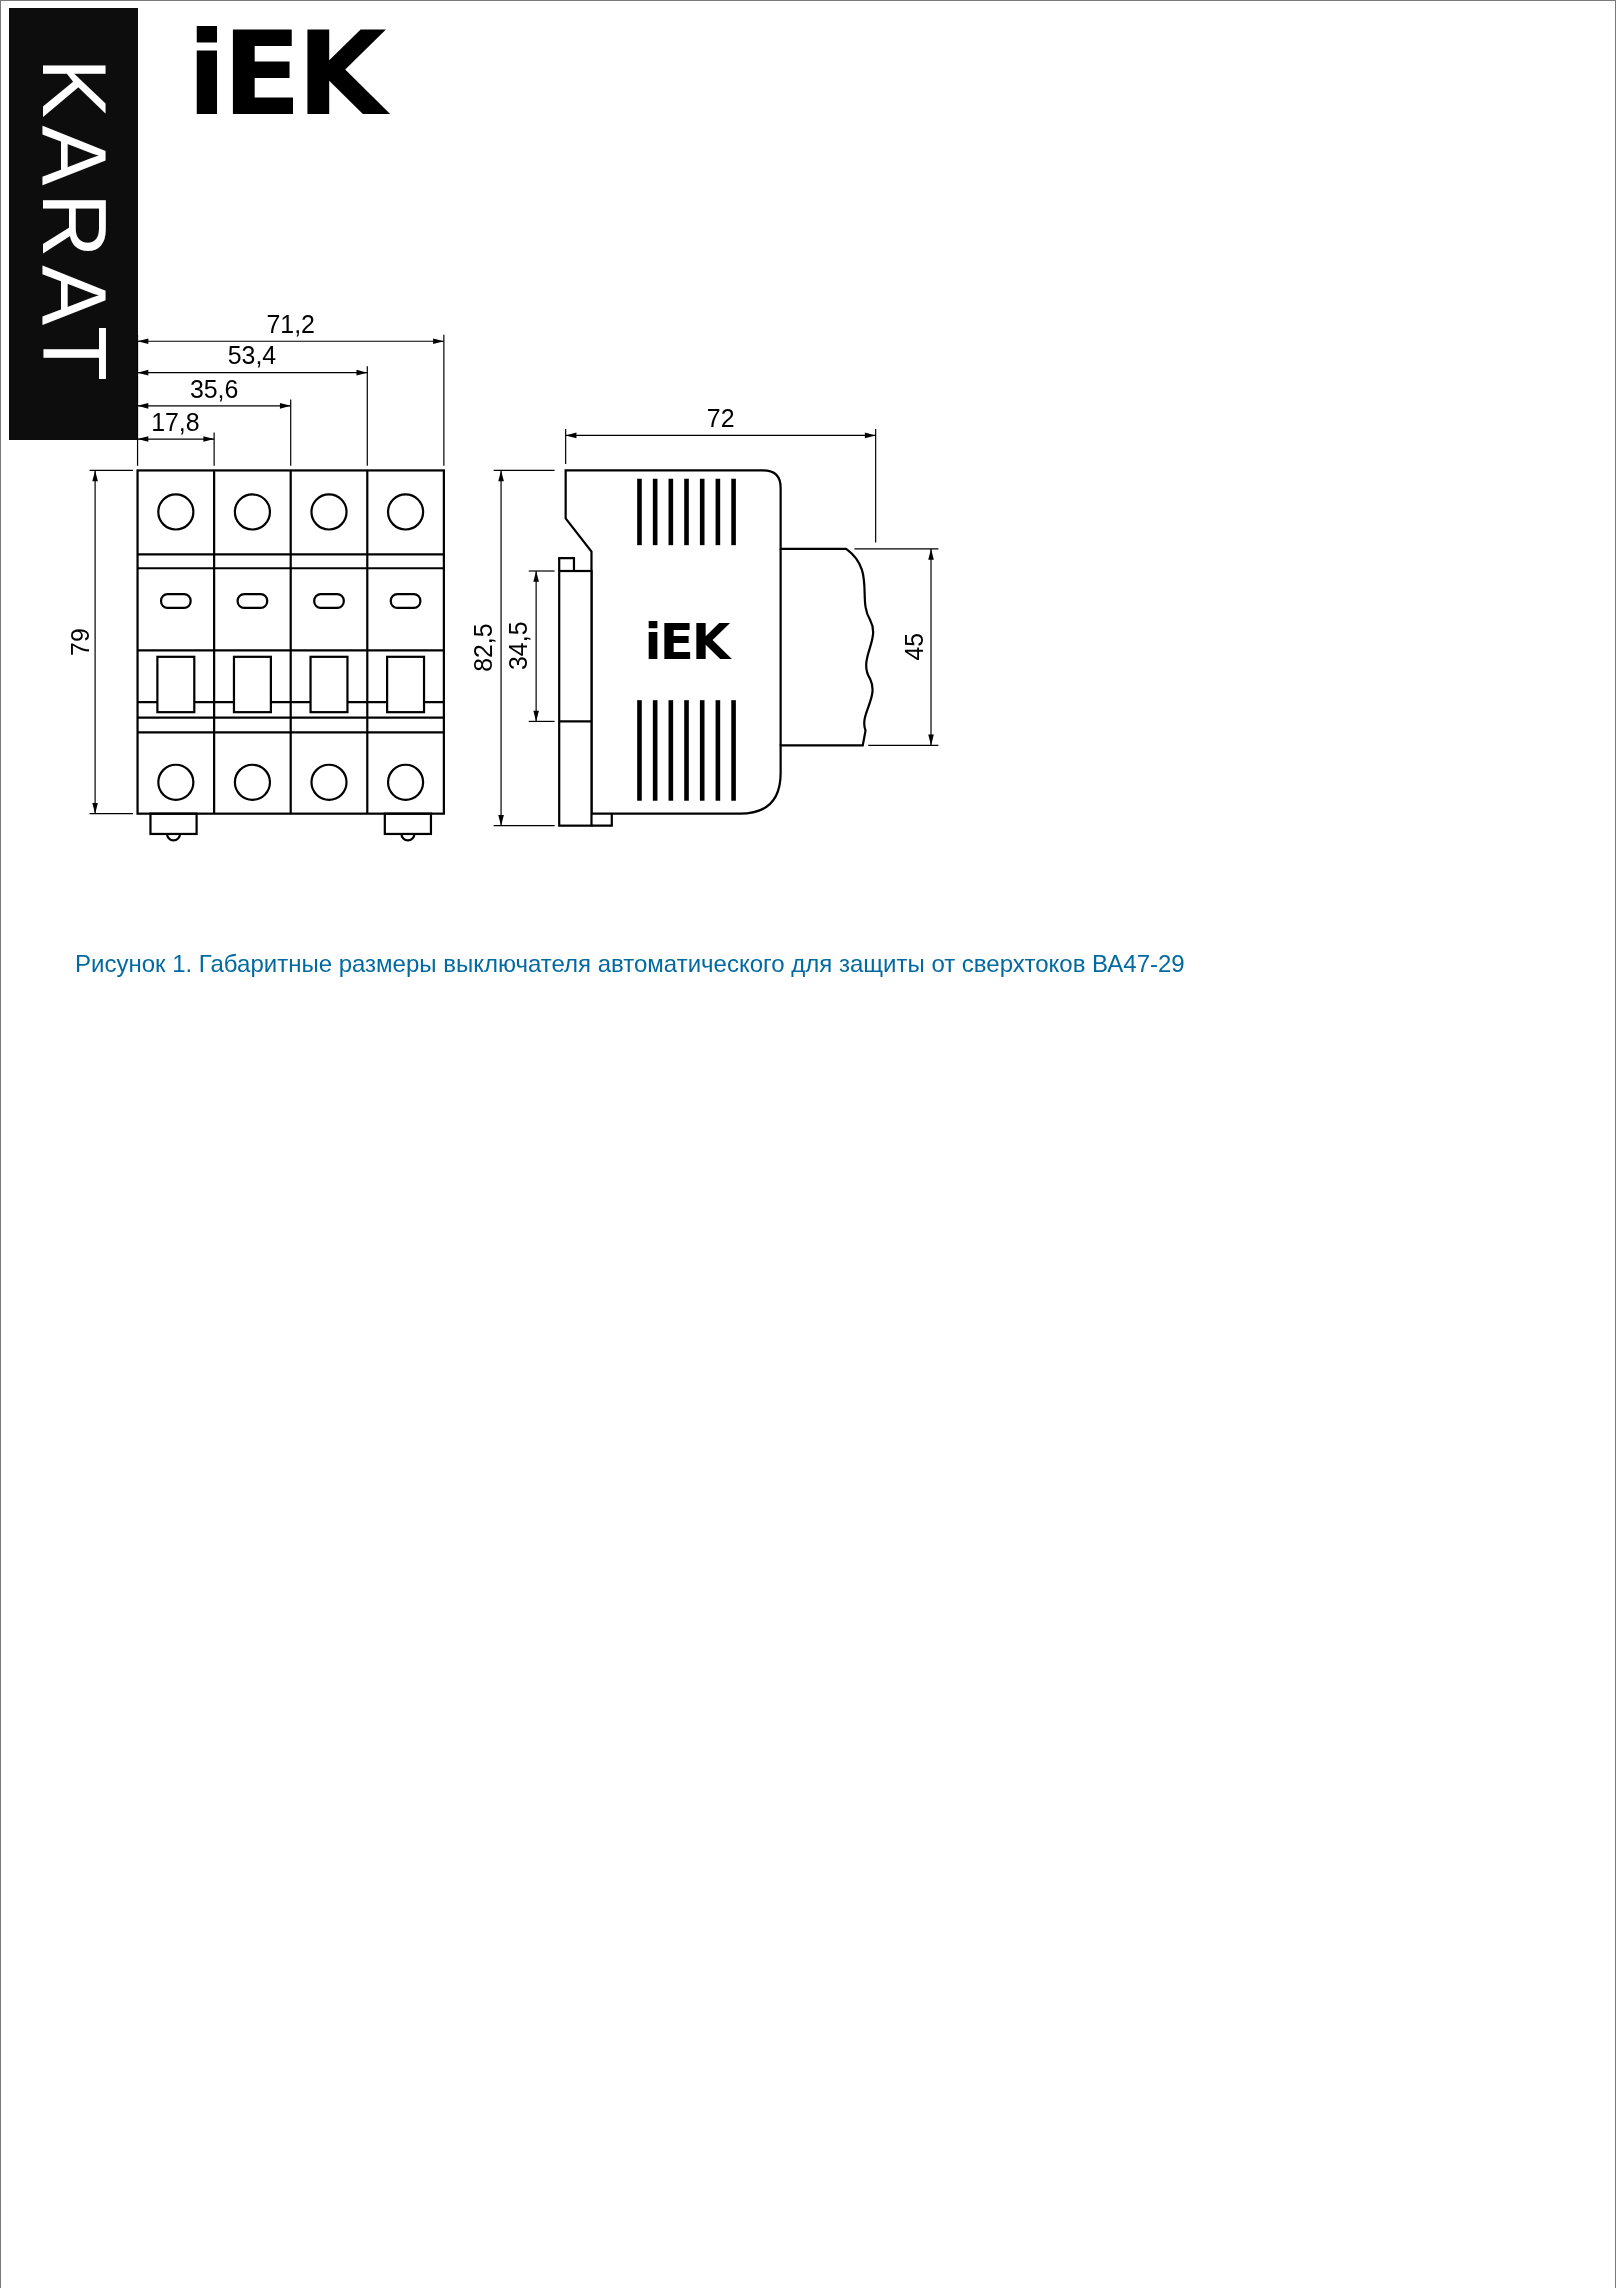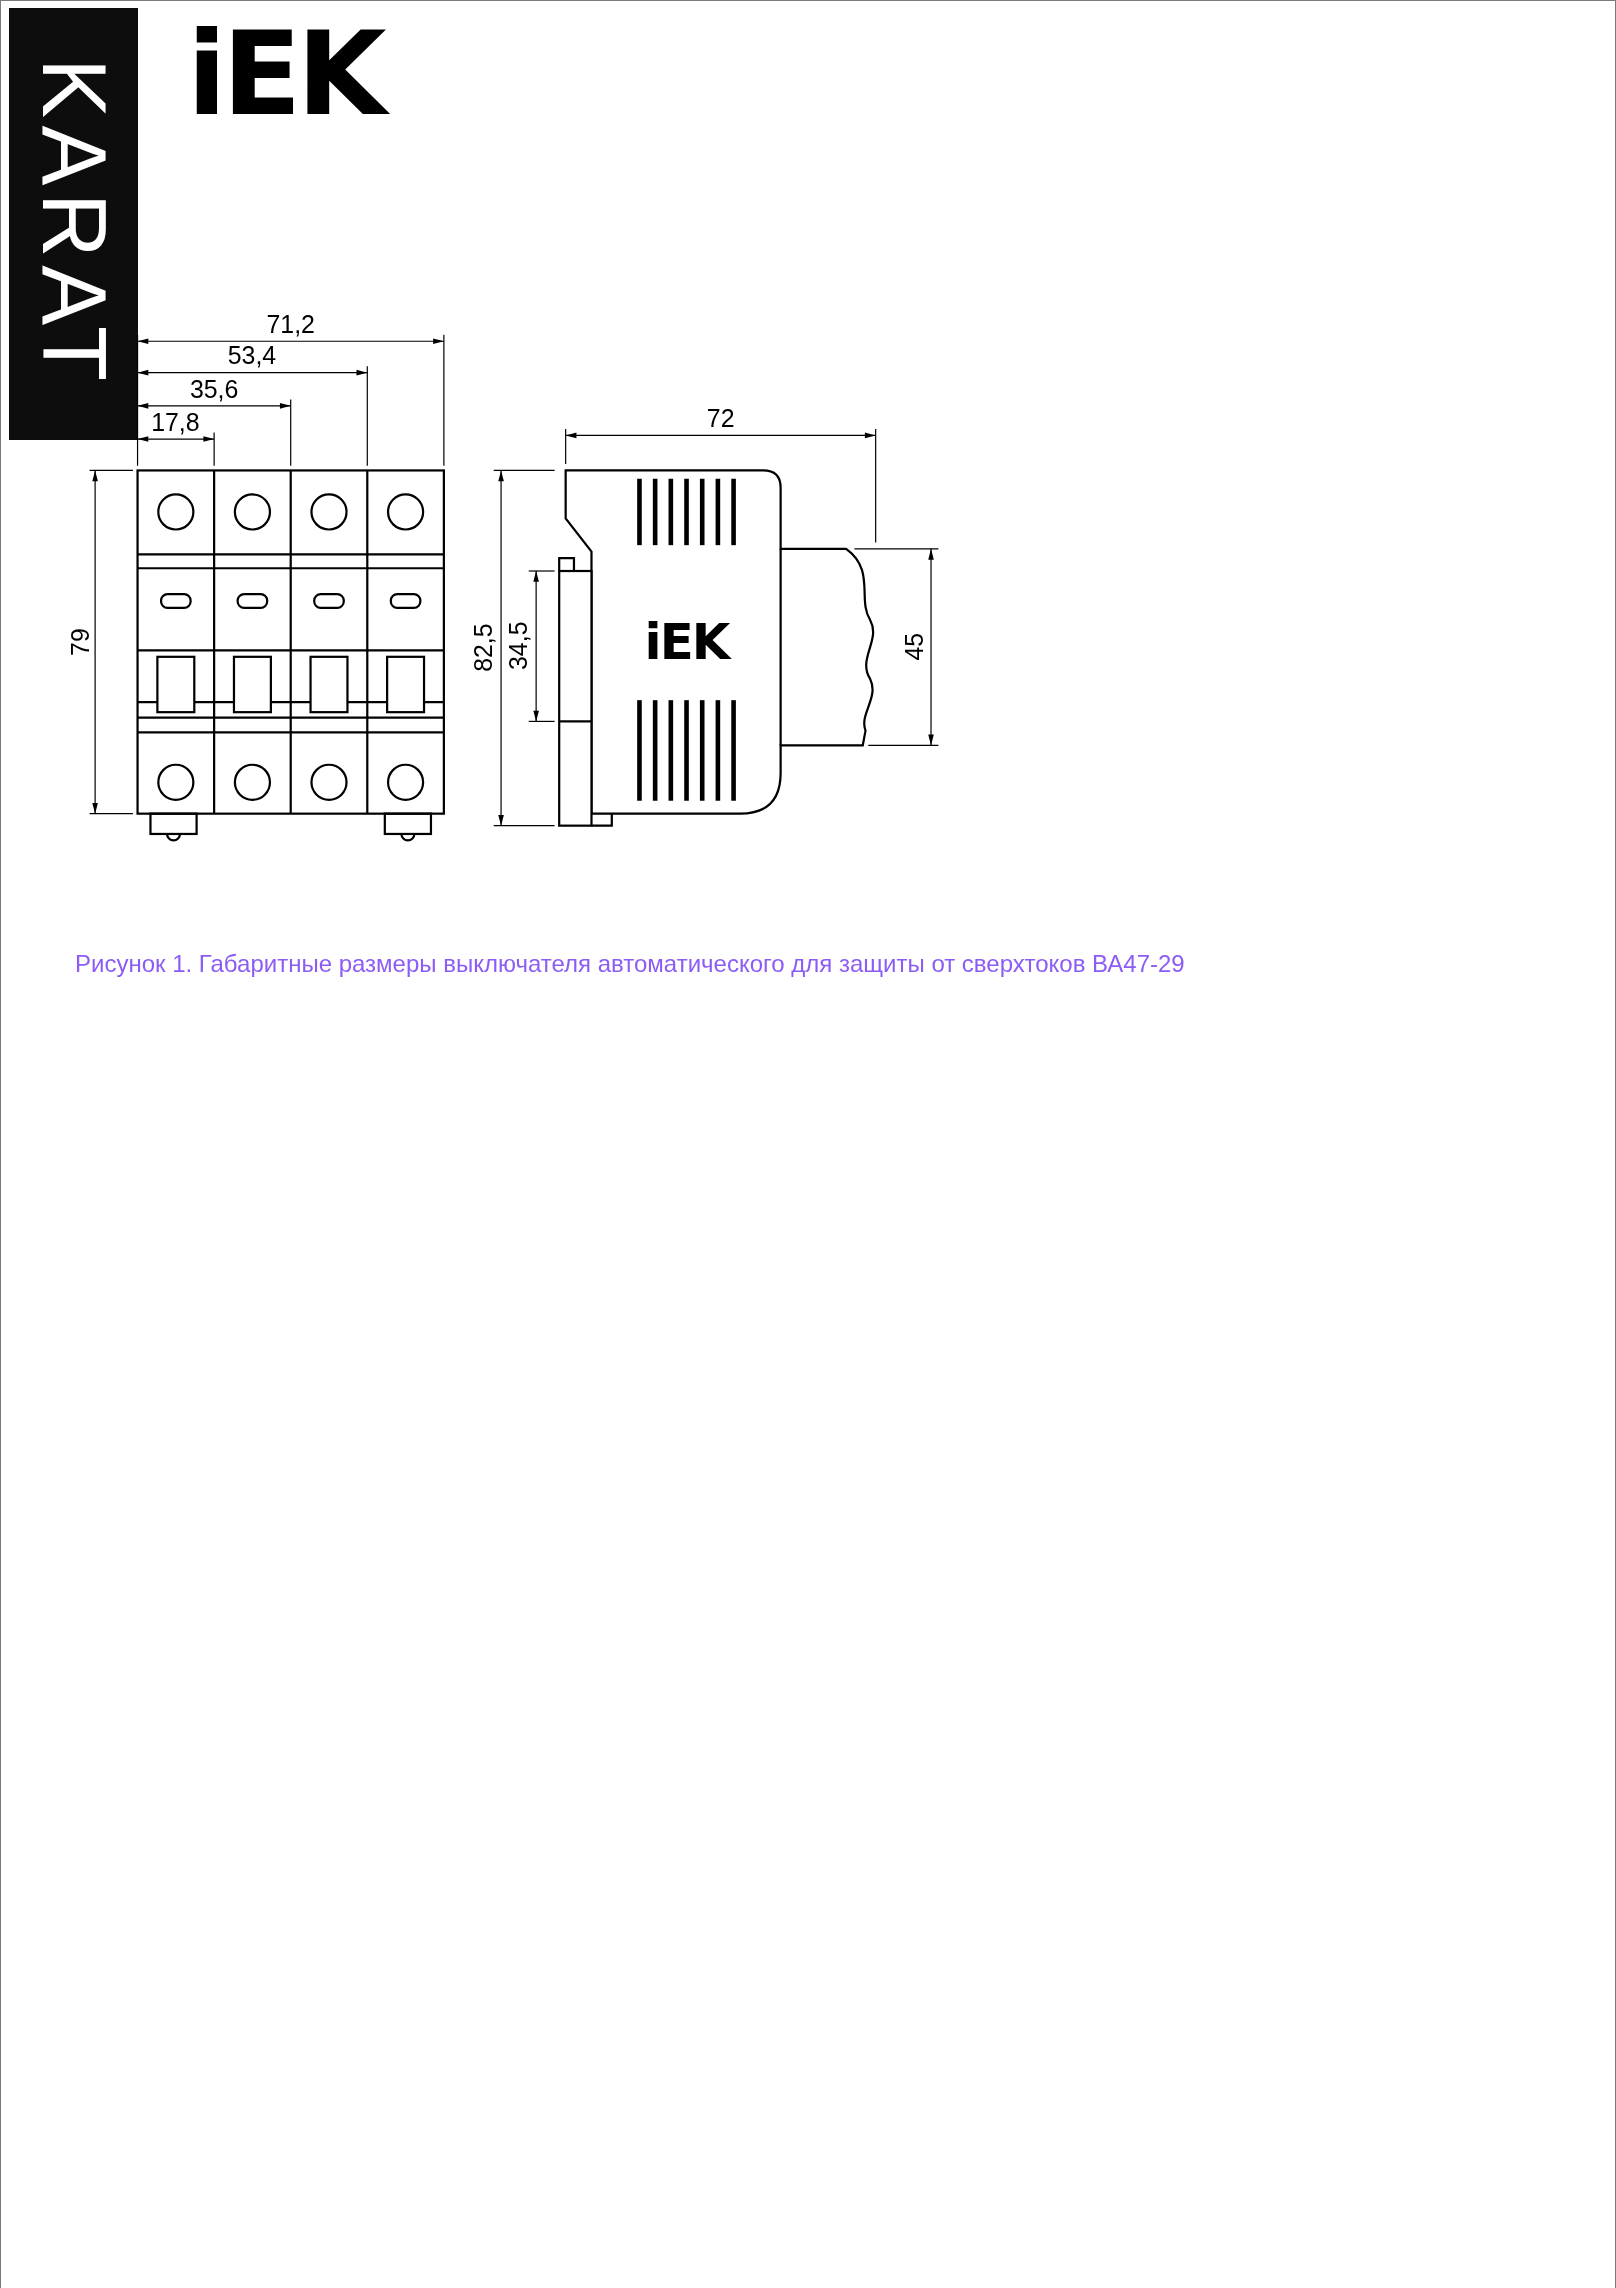--- a/index.html
+++ b/index.html
@@ -42,21 +42,21 @@
     font-weight: bold;
     letter-spacing: -4.6px;
     color: #000000;
     font-family: "DejaVu Sans", sans-serif;
   }
   .caption {
     position: absolute;
     left: 74px;
     top: 949px;
     font-size: 24px;
-    color: #8b5cf6;
+    color: #0369a1;
     font-family: "Liberation Sans", sans-serif;
   }
   svg.drawing { position: absolute; left: 0; top: 305px; }
   .dim-text {
     font-size: 27px;
     fill: #000000;
     font-family: "Liberation Sans", sans-serif;
   }
   .emboss-logo-text {
     font-size: 54px;

